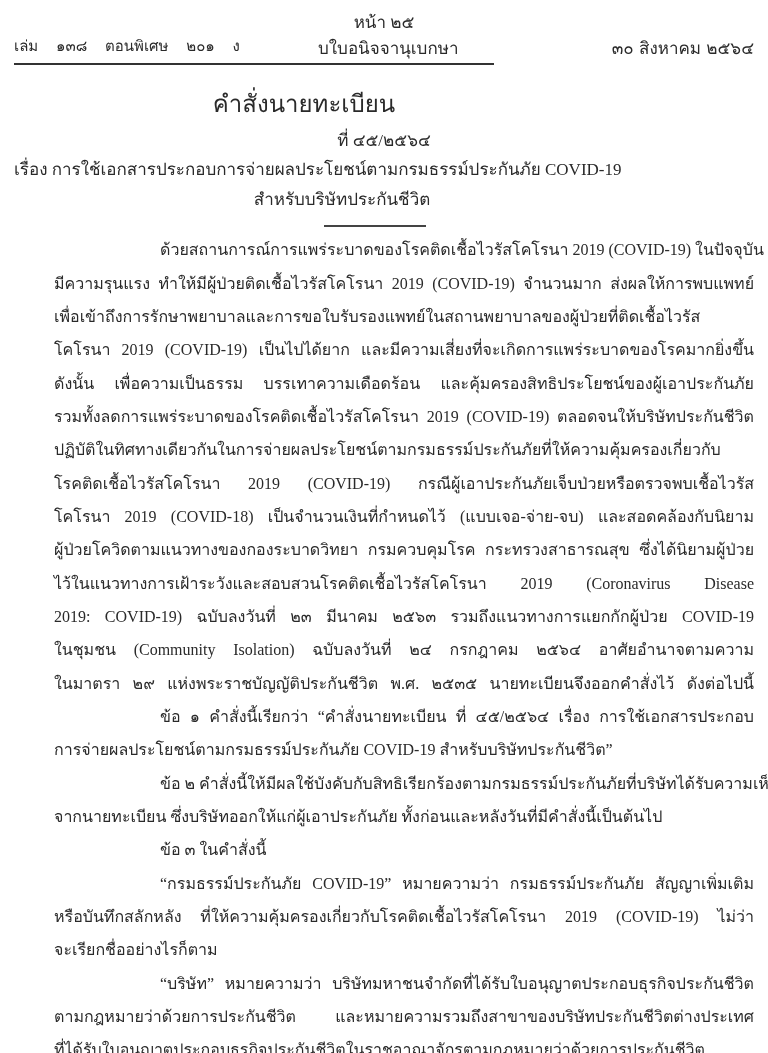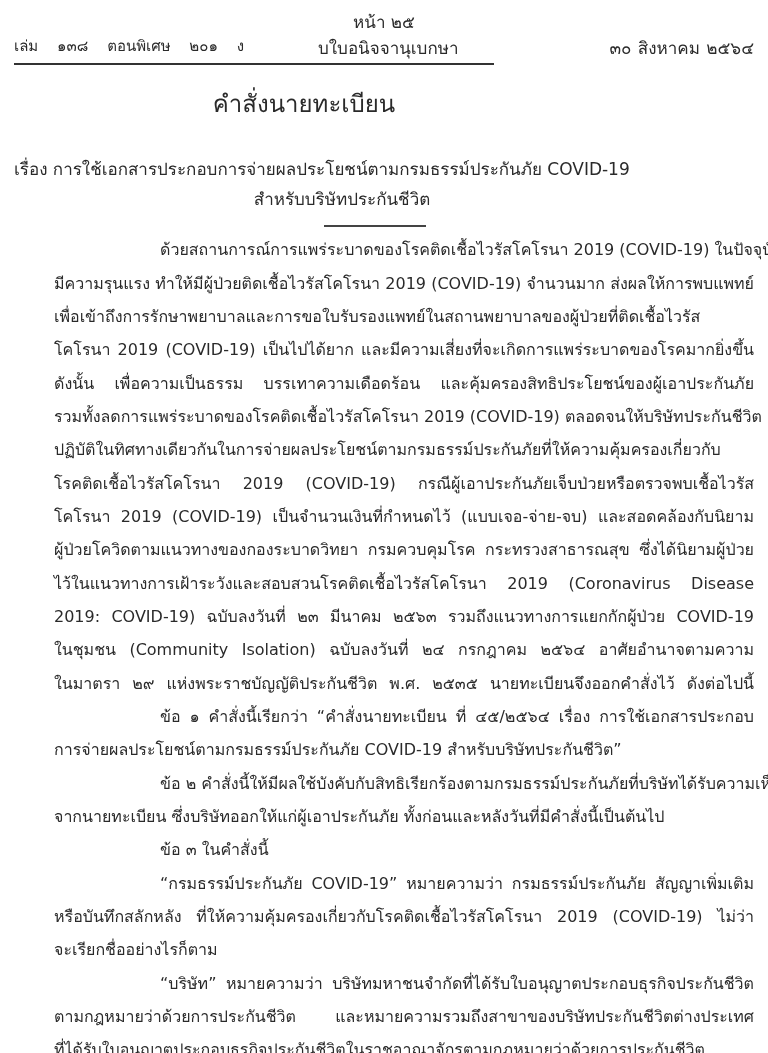--- a/index.html
+++ b/index.html
@@ -2,21 +2,21 @@
 <html><head>
 <meta charset="utf-8">
 <style>
   html, body { margin: 0; padding: 0; background: #ffffff; }
   body {
     width: 768px; height: 1053px; overflow: hidden;
     font-family: "DejaVu Sans", sans-serif;
     color: #2a2a2a;
     position: relative;
   }
-  .page { position: absolute; left: 0; top: 0; width: 768px; height: 1053px; }
+  .page { position: absolute; left: 0; top: 0; width: 768px; height: 1053px; font-family: Liberation Serif, serif; }
   .page-no { position: absolute; top: 8px; left: 0; width: 768px; text-align: center; font-size: 17px; }
   .header-row { position: absolute; top: 34px; left: 14px; width: 480px; height: 26px; font-size: 15px; white-space: nowrap; }
   .header-row span { margin-right: 14px; }
   .gazette-name { position: absolute; top: 34px; left: 318px; font-size: 17px; }
   .header-date { position: absolute; top: 34px; right: 14px; font-size: 17px; white-space: nowrap; }
   .header-date span { margin-left: 1px; }
   .header-rule { position: absolute; top: 63px; left: 14px; width: 480px; height: 2px; background: #333; }
   .title { position: absolute; top: 84px; left: 0; width: 608px; text-align: center; font-size: 24px; }
   .number { position: absolute; top: 126px; left: 0; width: 768px; text-align: center; font-size: 17px; }
   .subject1 { position: absolute; top: 155px; left: 14px; width: 768px; text-align: left; font-size: 17px; }
@@ -45,33 +45,34 @@
   </div>
   <div class="gazette-name">บใบอนิจจานุเบกษา</div>
   <div class="header-date">
     <span>๓๐</span>
     <span>สิงหาคม</span>
     <span>๒๕๖๔</span>
   </div>
   <div class="header-rule"></div>
 
   <div class="title">คำสั่งนายทะเบียน</div>
+  <div class="number">ที่ ๔๕/๒๕๖๔</div>
   <div class="subject1">เรื่อง  การใช้เอกสารประกอบการจ่ายผลประโยชน์ตามกรมธรรม์ประกันภัย  COVID-19</div>
   <div class="subject2">สำหรับบริษัทประกันชีวิต</div>
   <div class="title-rule"></div>
 
   <div class="body-line indent" style="top:240px">ด้วยสถานการณ์การแพร่ระบาดของโรคติดเชื้อไวรัสโคโรนา 2019 (COVID-19) ในปัจจุบัน</div>
   <div class="body-line" style="top:274px">มีความรุนแรง ทำให้มีผู้ป่วยติดเชื้อไวรัสโคโรนา 2019 (COVID-19) จำนวนมาก ส่งผลให้การพบแพทย์</div>
   <div class="body-line" style="top:307px">เพื่อเข้าถึงการรักษาพยาบาลและการขอใบรับรองแพทย์ในสถานพยาบาลของผู้ป่วยที่ติดเชื้อไวรัส</div>
   <div class="body-line" style="top:340px">โคโรนา 2019 (COVID-19) เป็นไปได้ยาก และมีความเสี่ยงที่จะเกิดการแพร่ระบาดของโรคมากยิ่งขึ้น</div>
   <div class="body-line" style="top:374px">ดังนั้น เพื่อความเป็นธรรม บรรเทาความเดือดร้อน และคุ้มครองสิทธิประโยชน์ของผู้เอาประกันภัย</div>
   <div class="body-line" style="top:407px">รวมทั้งลดการแพร่ระบาดของโรคติดเชื้อไวรัสโคโรนา 2019 (COVID-19) ตลอดจนให้บริษัทประกันชีวิต</div>
   <div class="body-line" style="top:440px">ปฏิบัติในทิศทางเดียวกันในการจ่ายผลประโยชน์ตามกรมธรรม์ประกันภัยที่ให้ความคุ้มครองเกี่ยวกับ</div>
   <div class="body-line" style="top:474px">โรคติดเชื้อไวรัสโคโรนา 2019 (COVID-19) กรณีผู้เอาประกันภัยเจ็บป่วยหรือตรวจพบเชื้อไวรัส</div>
-  <div class="body-line" style="top:507px">โคโรนา 2019 (COVID-19) เป็นจำนวนเงินที่กำหนดไว้ (แบบเจอ-จ่าย-จบ) และสอดคล้องกับนิยาม</div>
+  <div class="body-line" style="top:507px">โคโรนา 2019 (COVID-18) เป็นจำนวนเงินที่กำหนดไว้ (แบบเจอ-จ่าย-จบ) และสอดคล้องกับนิยาม</div>
   <div class="body-line" style="top:540px">ผู้ป่วยโควิดตามแนวทางของกองระบาดวิทยา กรมควบคุมโรค กระทรวงสาธารณสุข ซึ่งได้นิยามผู้ป่วย</div>
   <div class="body-line" style="top:574px">ไว้ในแนวทางการเฝ้าระวังและสอบสวนโรคติดเชื้อไวรัสโคโรนา 2019 (Coronavirus Disease</div>
   <div class="body-line" style="top:607px">2019: COVID-19) ฉบับลงวันที่ ๒๓ มีนาคม ๒๕๖๓ รวมถึงแนวทางการแยกกักผู้ป่วย COVID-19</div>
   <div class="body-line" style="top:640px">ในชุมชน (Community Isolation) ฉบับลงวันที่ ๒๔ กรกฎาคม ๒๕๖๔ อาศัยอำนาจตามความ</div>
   <div class="body-line" style="top:674px">ในมาตรา ๒๙ แห่งพระราชบัญญัติประกันชีวิต พ.ศ. ๒๕๓๕ นายทะเบียนจึงออกคำสั่งไว้ ดังต่อไปนี้</div>
   <div class="body-line indent" style="top:707px">ข้อ ๑ คำสั่งนี้เรียกว่า “คำสั่งนายทะเบียน ที่ ๔๕/๒๕๖๔ เรื่อง การใช้เอกสารประกอบ</div>
   <div class="body-line last" style="top:740px">การจ่ายผลประโยชน์ตามกรมธรรม์ประกันภัย COVID-19 สำหรับบริษัทประกันชีวิต”</div>
   <div class="body-line indent" style="top:774px">ข้อ ๒ คำสั่งนี้ให้มีผลใช้บังคับกับสิทธิเรียกร้องตามกรมธรรม์ประกันภัยที่บริษัทได้รับความเห็นชอบ</div>
   <div class="body-line last" style="top:807px">จากนายทะเบียน ซึ่งบริษัทออกให้แก่ผู้เอาประกันภัย ทั้งก่อนและหลังวันที่มีคำสั่งนี้เป็นต้นไป</div>
   <div class="body-line indent last" style="top:840px">ข้อ ๓ ในคำสั่งนี้</div>

